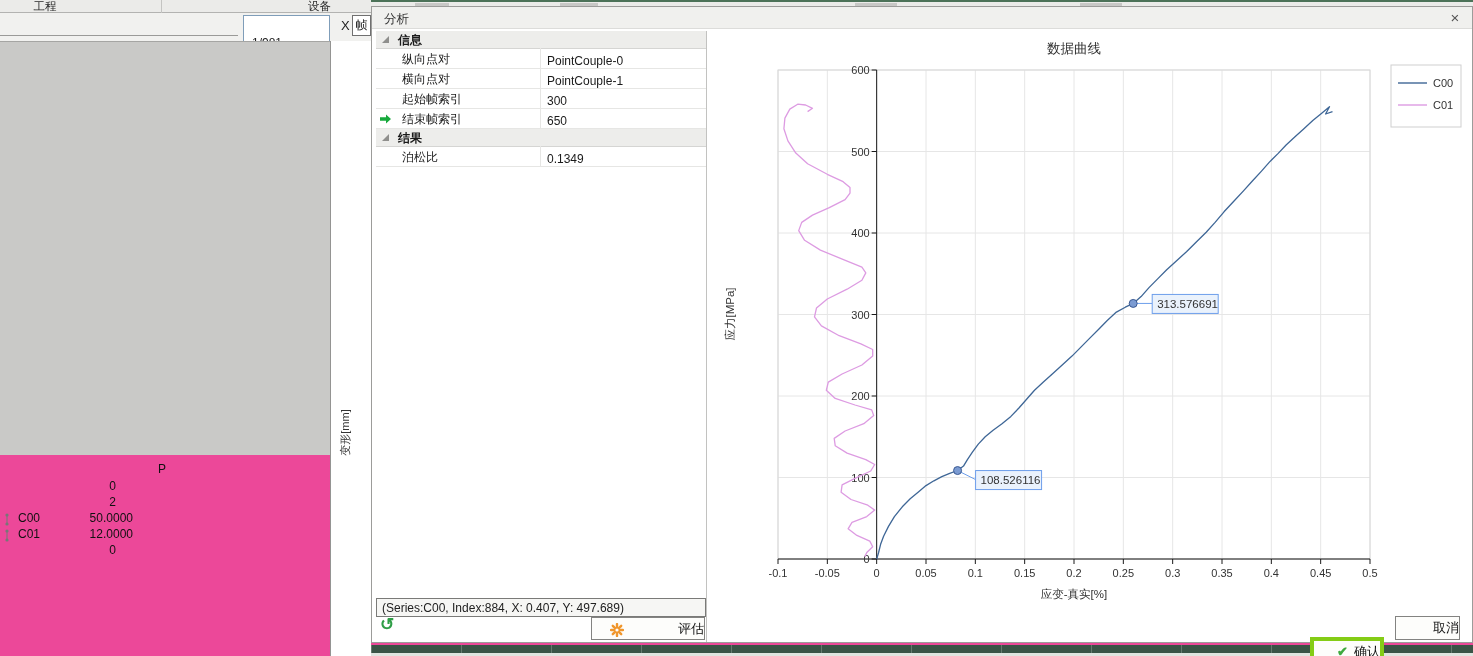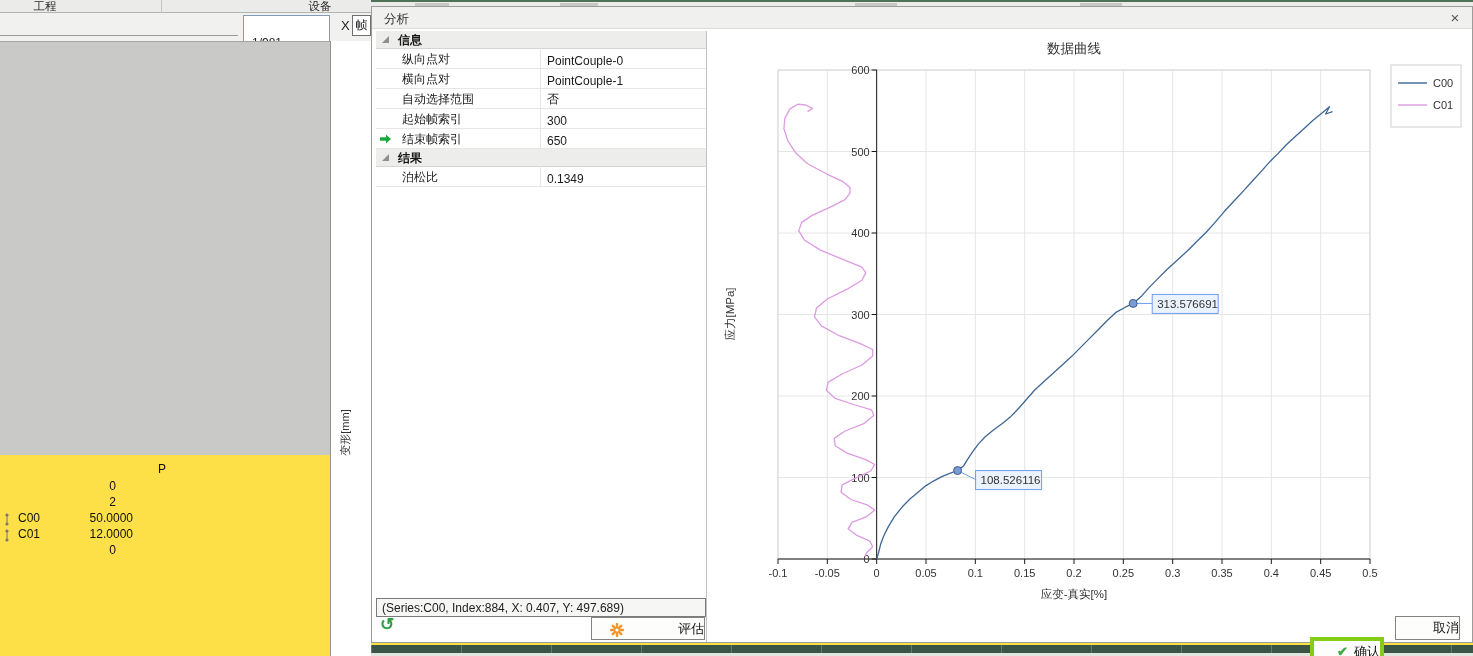--- a/index.html
+++ b/index.html
@@ -1,18 +1,18 @@
 <!DOCTYPE html>
 <html><head>
 <meta charset="utf-8">
 <style>
   * { margin:0; padding:0; box-sizing:border-box; }
   html,body { width:1473px; height:656px; }
   body { font-family:"Liberation Sans", sans-serif; background:#fff; overflow:hidden; }
-  #root { position:relative; width:1473px; height:656px; background:#fde047; }
+  #root { position:relative; width:1473px; height:656px; background:#ec4899; }
 
   
   .ribbon { position:absolute; left:0; top:0; width:1473px; height:13px; background:#ebebe9; border-bottom:1px solid #b3b3b1; }
   .ribbon-tab { position:absolute; top:0; height:13px; overflow:hidden; font-size:11.5px; color:#2a2a2a; }
   .ribbon-tab > span { position:relative; top:-1px; }
   .ribbon-sep { position:absolute; left:161px; top:0; width:1px; height:13px; background:#c4c4c2; }
   .ribbon-frag { position:absolute; top:3px; height:5px; background:#9d9d9b; opacity:.45; }
   .toolbar { position:absolute; left:0; top:13px; width:371px; height:28px; background:#f1f1ef; }
   .slider-track { position:absolute; left:0; top:22px; width:238px; height:1px; background:#9a9a98; }
   .frame-input { position:absolute; left:243px; top:15px; width:87px; height:21px; background:#fff; border:1px solid #7f9db9; font-size:12px; color:#222; padding:20px 4px; line-height:15px; }
@@ -68,21 +68,21 @@
 </style>
 </head>
 <body>
 
 <div id="root">
 
   <div class="ribbon">
     <div class="ribbon-sep"></div>
     <div id="ribbon-tabs">
         <div class="ribbon-tab" style="left: 25px; width: 40px; text-align: center;"><span>工程</span></div>
-        <div class="ribbon-tab" style="left: 300px; width: 40px; text-align: center;"><span>设备</span></div>
+        <div class="ribbon-tab" style="left: 308px; width: 40px; "><span>设备</span></div>
       </div>
     <div class="ribbon-frag" style="left:415px;width:34px;"></div>
     <div class="ribbon-frag" style="left:560px;width:38px;"></div>
     <div class="ribbon-frag" style="left:855px;width:42px;"></div>
     <div class="ribbon-frag" style="left:1080px;width:42px;"></div>
   </div>
   <div class="toolbar">
     <div class="slider-track"></div>
   </div>
   <div class="frame-input">-1/981</div>
@@ -139,25 +139,20 @@
         <div class="pg-cat"><span class="pg-cat-tri"></span><span>信息</span></div>
         <div class="pg-row">
           <div class="pg-gutter"></div>
           <div class="pg-name">纵向点对</div>
           <div class="pg-value">PointCouple-0</div>
         </div>
         <div class="pg-row">
           <div class="pg-gutter"></div>
           <div class="pg-name">横向点对</div>
           <div class="pg-value">PointCouple-1</div>
-        </div>
-        <div class="pg-row">
-          <div class="pg-gutter"></div>
-          <div class="pg-name">自动选择范围</div>
-          <div class="pg-value">否</div>
         </div>
         <div class="pg-row">
           <div class="pg-gutter">
             <span class="pg-arrow"><svg width="12" height="10" viewBox="0 0 12 10">
                 <polygon points="0,3.2 6,3.2 6,0.5 11,5 6,9.5 6,6.8 0,6.8" fill="#17a93c"></polygon>
               </svg></span>
           </div>
           <div class="pg-name">起始帧索引</div>
           <div class="pg-value">300</div>
         </div>

